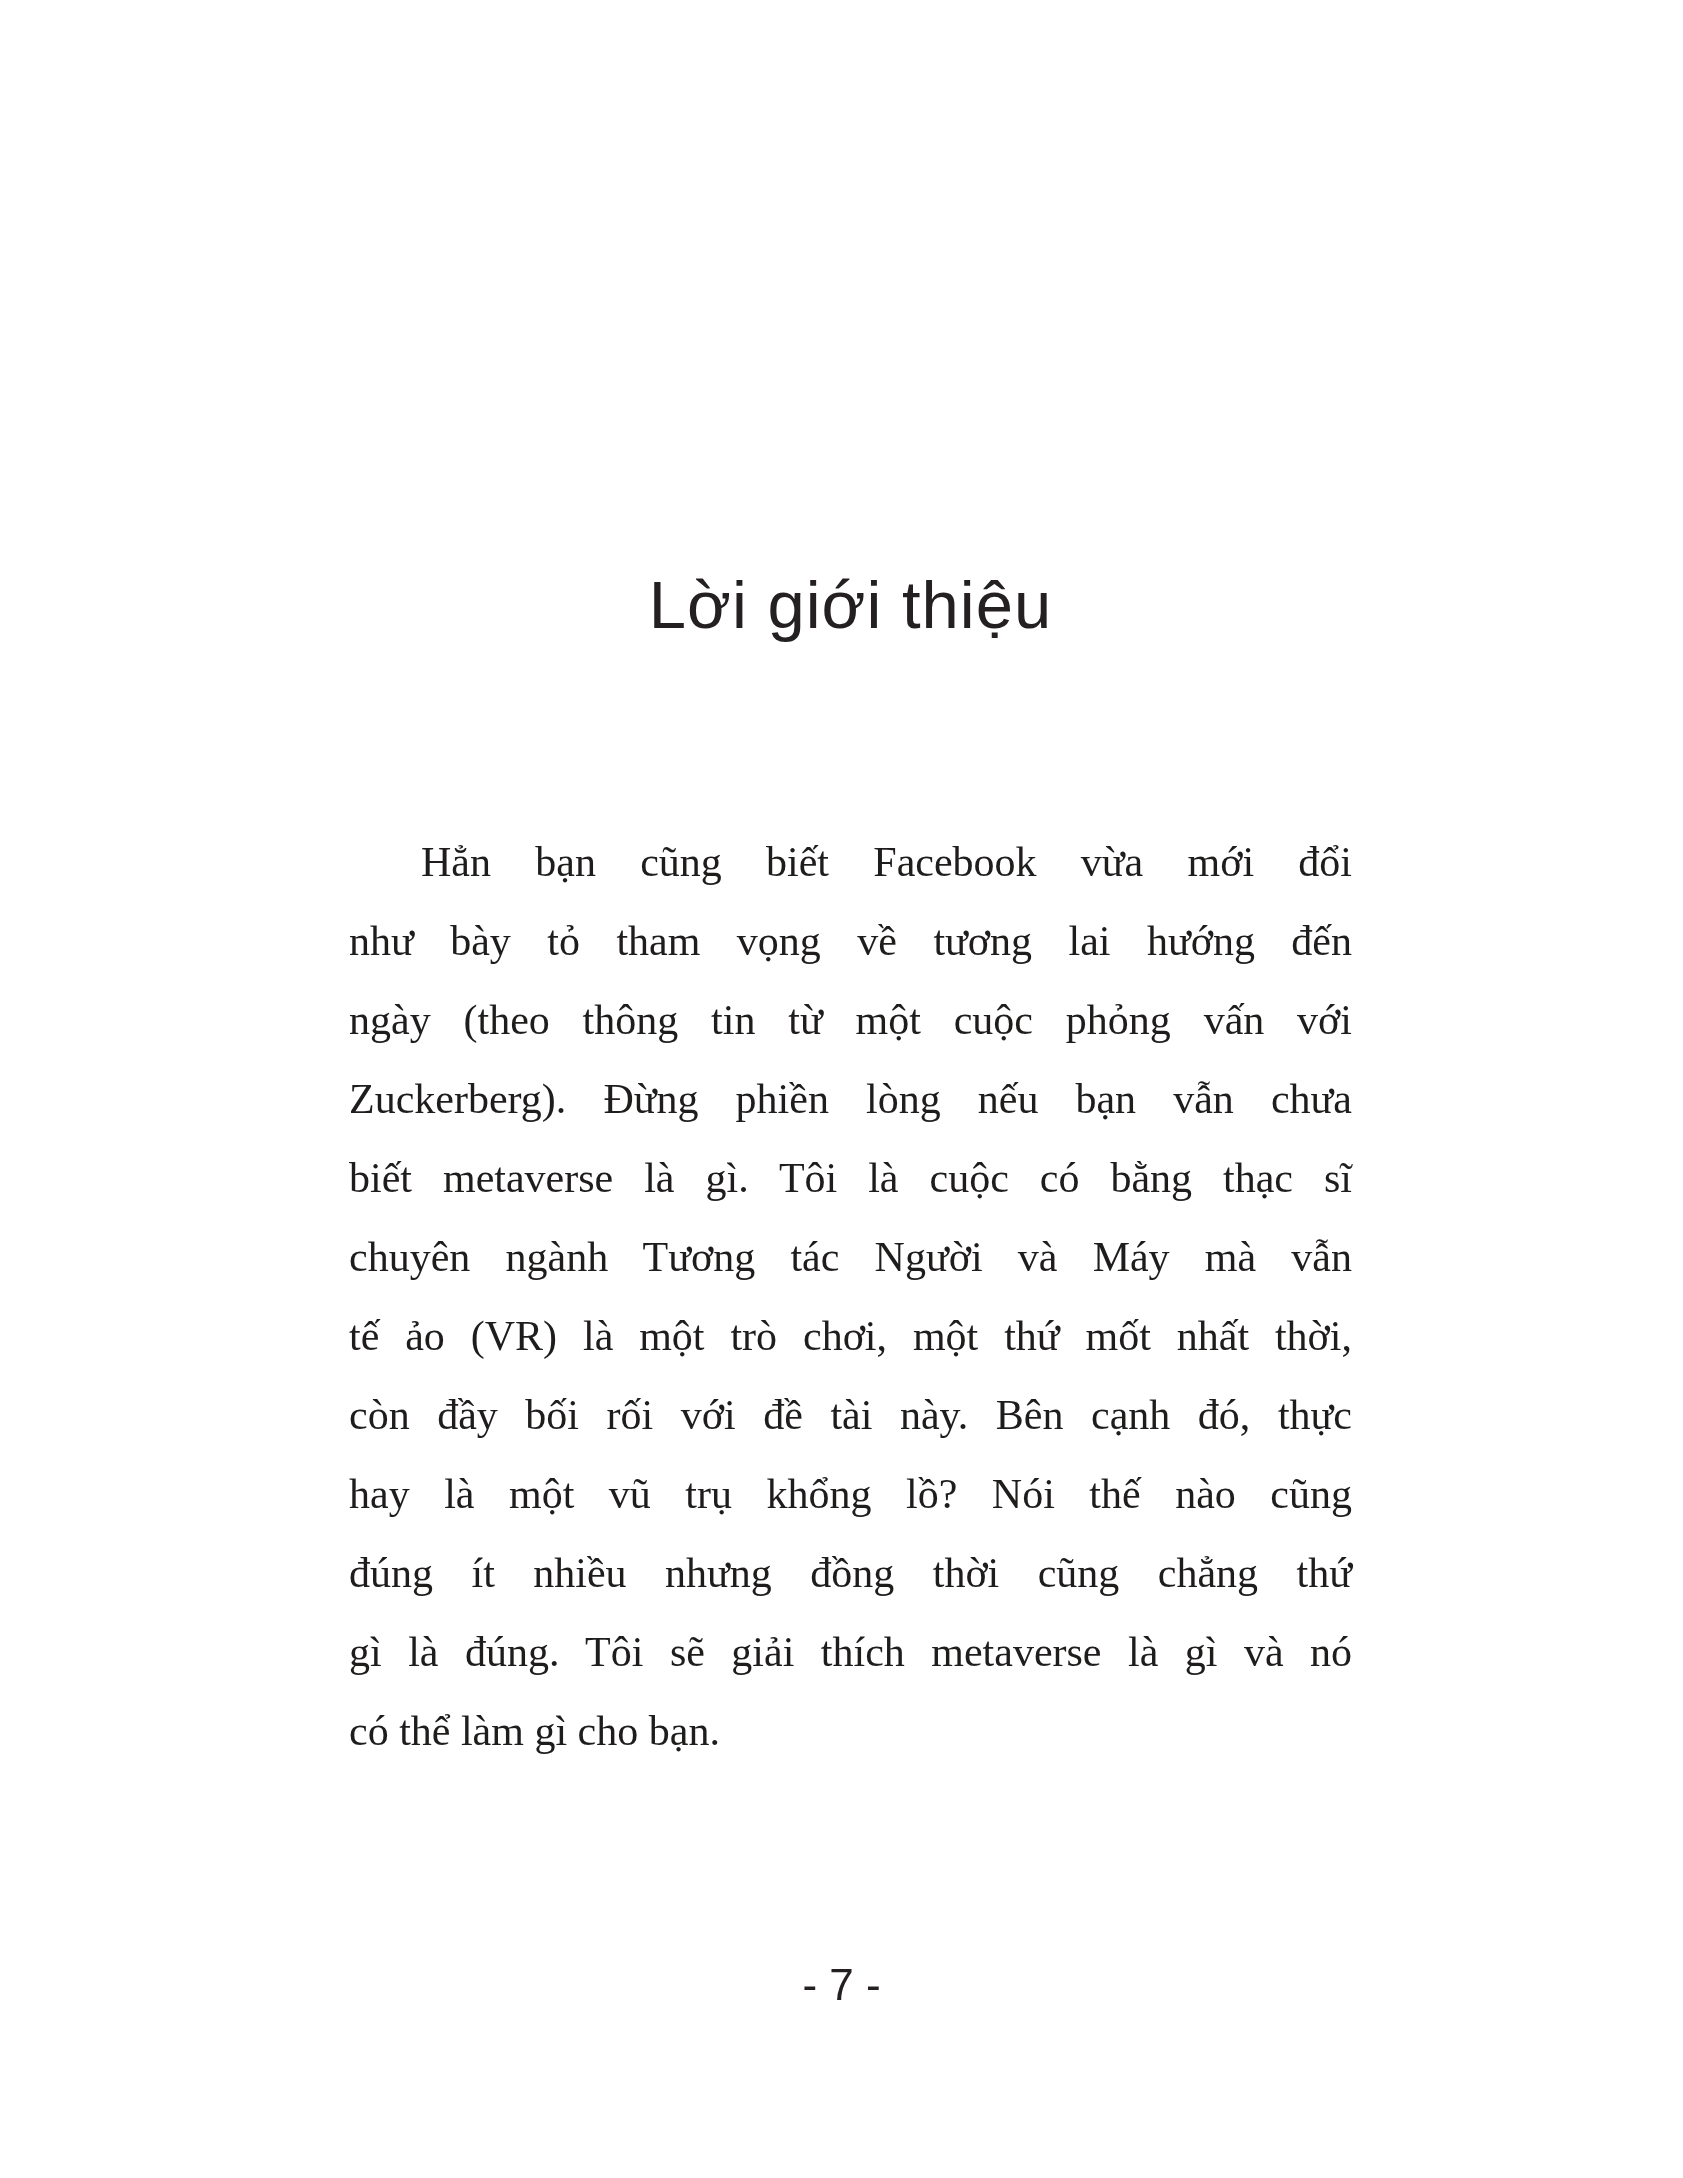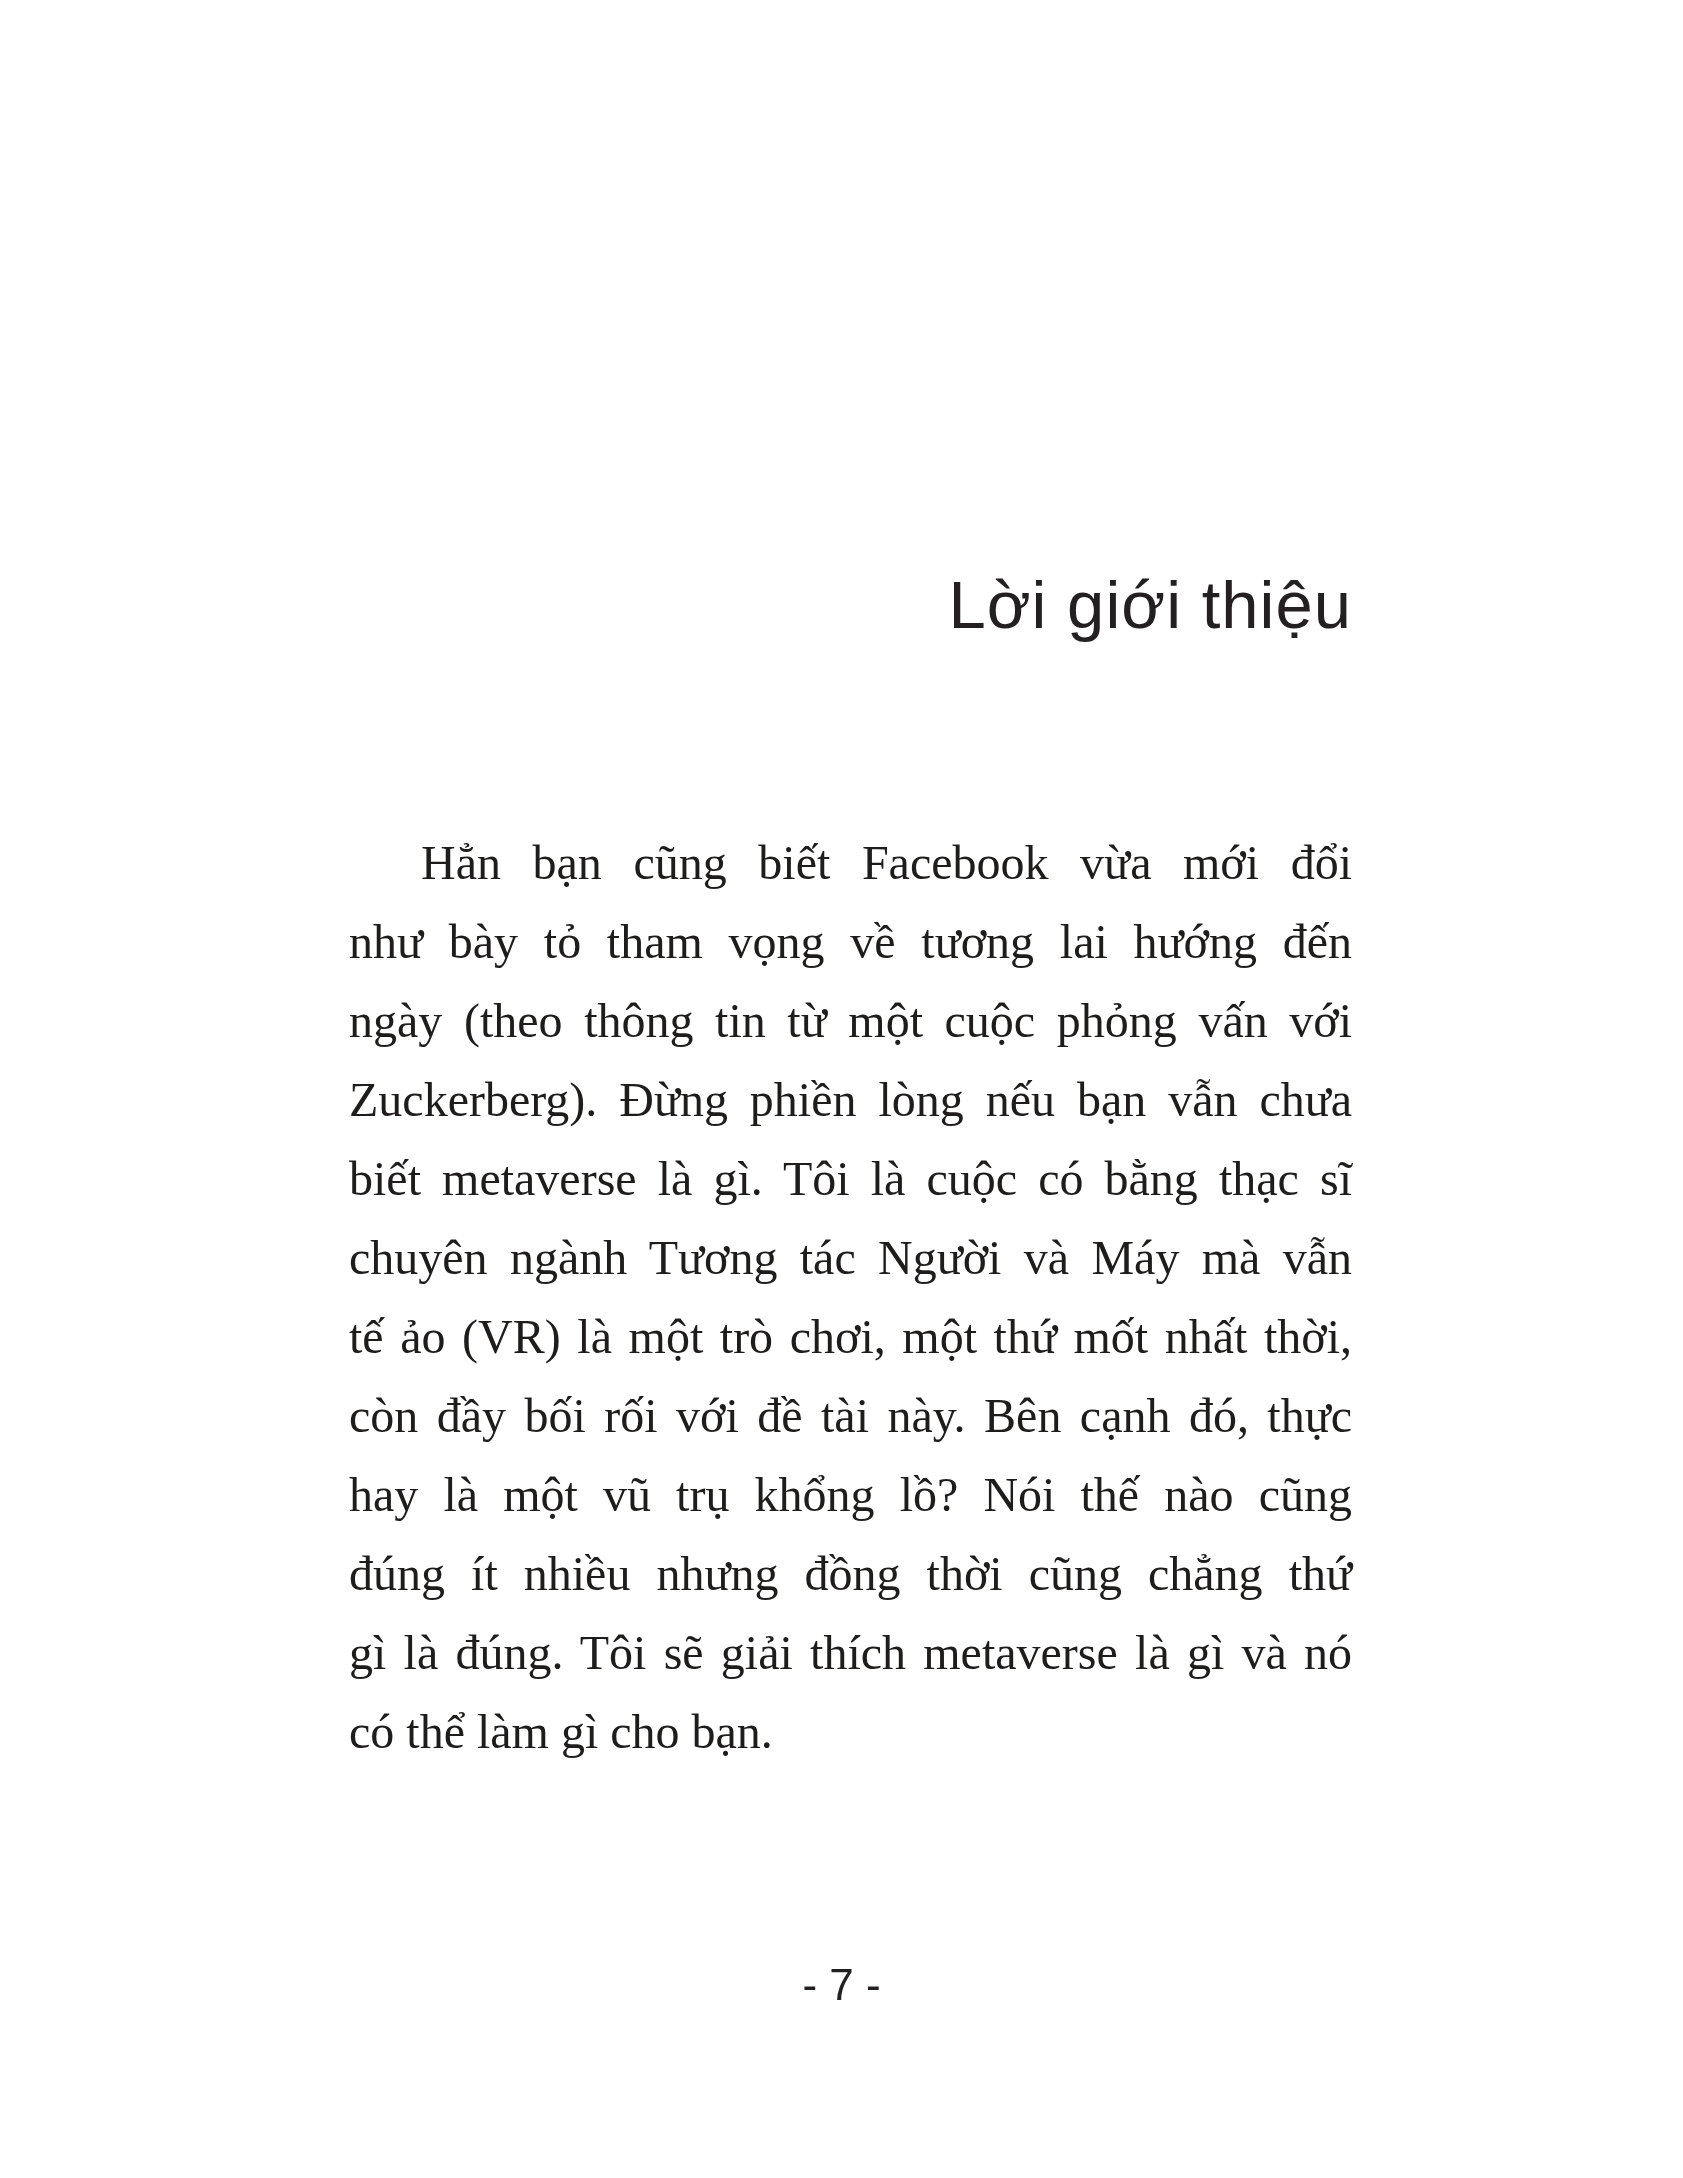--- a/index.html
+++ b/index.html
@@ -12,35 +12,35 @@
     width: 1683px;
     height: 2178px;
     background: #ffffff;
     overflow: hidden;
   }
   .chapter-title {
     position: absolute;
     left: 349px;
     top: 526px;
     width: 1003px;
-    text-align: right;
+    text-align: center;
     font-family: "Liberation Sans", sans-serif;
     font-size: 67px;
     font-weight: 400;
     line-height: 1;
     color: #242021;
     letter-spacing: 1px;
   }
   .body-text {
     position: absolute;
     left: 349px;
     top: 823px;
     width: 1003px;
     font-family: "Liberation Serif", serif;
-    font-size: 48px;
+    font-size: 42px;
     color: #1f1c1c;
   }
   .body-line {
     height: 79px;
     line-height: 79px;
     text-align: justify;
     text-align-last: justify;
   }
   .body-line.first-line {
     text-indent: 72px;

